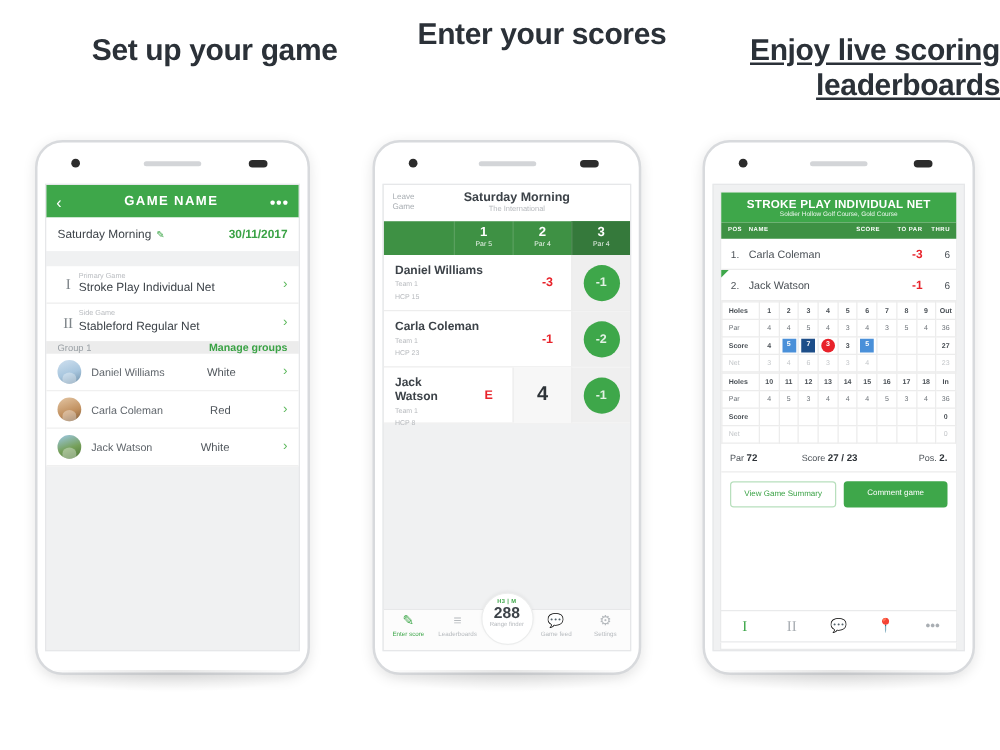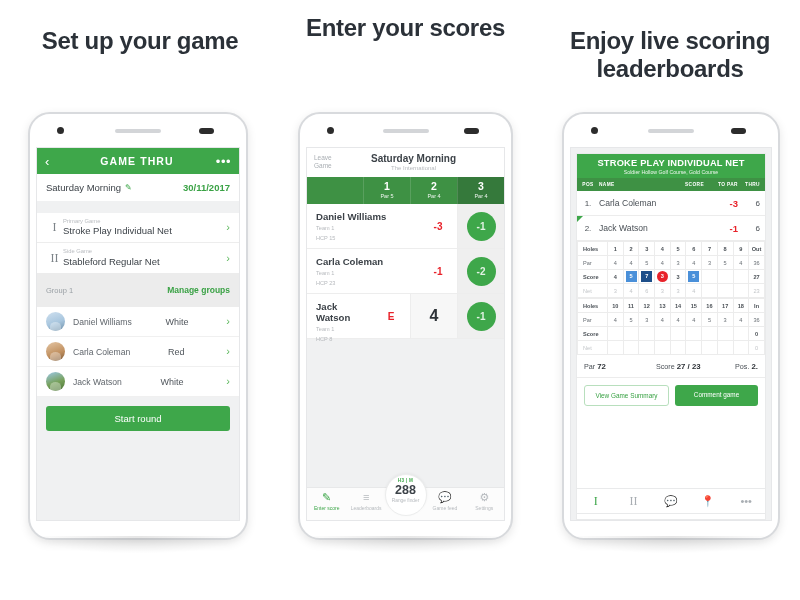--- a/index.html
+++ b/index.html
@@ -8,30 +8,30 @@
     background: #ffffff;
     font-family: "Liberation Sans", sans-serif;
     overflow: hidden;
     position: relative;
   }
   .stage { position: relative; width: 800px; height: 600px; }
 
   
   .heading {
     position: absolute;
-    text-align: center;
+    text-align: right;
     color: #2b3138;
     font-weight: bold;
     font-size: 24px;
     line-height: 1.16;
     letter-spacing: -0.3px;
   }
   .h1 { left: 10px;  top: 27px; width: 260px; }
   .h2 { left: 278px; top: 14px; width: 255px; }
-  .h3 { left: 540px; top: 27px; width: 260px; }
+  .h3 { left: 540px; top: 27px; width: 260px; text-decoration: underline; }
 
   
   .phone {
     position: absolute;
     background: #ffffff;
     border: 2px solid #d8dadd;
     border-radius: 22px;
     box-shadow: 0 3px 10px rgba(0,0,0,0.10);
   }
   .phone::after{
@@ -96,21 +96,21 @@
     border-bottom: 1px solid #ededed;
   }
   .s1-game:last-child { border-bottom: none; }
   .rn { width: 17px; font-family: "Liberation Serif", serif; font-size: 12px; color: #7d8489; text-align: center; }
   .s1-game-txt .g1 { font-size: 5.8px; color: #b9bcc0; line-height: 1.25; }
   .s1-game-txt .g2 { font-size: 9.5px; color: #3c4248; line-height: 1.25; }
   .chev { margin-left: auto; color: #5cb85c; font-size: 11px; line-height: 1; }
 
   .s1-grouphdr {
     display: flex; align-items: center; justify-content: space-between;
-    padding: 12px 9px; background: #ececec;
+    padding: 0 9px; background: #ececec;
   }
   .s1-grouphdr .gl { font-size: 7.5px; color: #9aa0a5; }
   .s1-grouphdr .gr { font-size: 8.5px; color: #3aa245; font-weight: bold; }
 
   .s1-player { display: flex; align-items: center; padding: 4px 9px; border-bottom: 1px solid #f0f0f0; min-height: 30px; }
   .avatar { width: 19px; height: 19px; border-radius: 50%; margin-right: 8px; flex: none; position: relative; overflow: hidden; }
   .av1 { background: linear-gradient(160deg,#cfe0ef 0%,#a8c6de 55%,#6e8fa8 100%); }
   .av2 { background: linear-gradient(160deg,#e4c6a4 0%,#c08f5e 60%,#7c5a38 100%); }
   .av3 { background: linear-gradient(160deg,#9ec9e8 0%,#76a05a 55%,#4c7436 100%); }
   .avatar::after { content:""; position:absolute; left:4px; bottom:0; width:11px; height:9px; border-radius:50% 50% 0 0; background: rgba(255,255,255,0.35); }
@@ -222,21 +222,21 @@
   table.sc tr.r-holes td { background: #fff; }
   table.sc tr.r-par td { font-weight: normal; color: #6b7177; }
   table.sc tr.r-net td { color: #c3c6c9; font-weight: normal; }
   .chip { display:inline-block; width: 11px; height: 11px; line-height: 11px; color: #fff; font-size: 5.6px; font-weight: bold; }
   .chip.b1 { background: #4a90d9; }
   .chip.b2 { background: #1d4e89; }
   .chip.rd { background: #e8222a; border-radius: 50%; }
 
   .s3-summary { display: flex; align-items: center; padding: 7px 7px 6px; font-size: 7.2px; color: #4a5056; border-bottom: 1px solid #ececec; }
   .s3-summary .a { width: 33%; }
-  .s3-summary .b { width: 34%; text-align: right; }
+  .s3-summary .b { width: 34%; text-align: left; }
   .s3-summary .c { width: 33%; text-align: right; }
   .s3-summary b { font-size: 7.8px; color: #2e3338; }
 
   .s3-btns { display: flex; gap: 6px; padding: 7px; }
   .btn-out {
     flex: 1; text-align: center; font-size: 6.4px; color: #3aa245;
     border: 1px solid #b8dfbd; border-radius: 3px; padding: 6px 0; background: #fff;
   }
   .btn-fill {
     flex: 1; text-align: center; font-size: 6.4px; color: #fff;
@@ -263,21 +263,21 @@
   <div class="phone" id="phone1">
     <div class="phone-top">
       <span class="cam"></span>
       <span class="grille"></span>
       <span class="sensor"></span>
     </div>
     <div class="screen">
 
       <div class="s1-appbar">
         <span class="s1-back">‹</span>
-        <span class="s1-title">GAME THRU</span>
+        <span class="s1-title">GAME NAME</span>
         <span class="s1-dots">•••</span>
       </div>
 
       <div class="card">
         <div class="s1-row">
           <span class="s1-name">Saturday Morning</span>
           <span class="pencil">✎</span>
           <span class="s1-right">30/11/2017</span>
         </div>
       </div>
@@ -325,23 +325,20 @@
           <span class="chev">›</span>
         </div>
         <div class="s1-player">
           <span class="avatar av3"></span>
           <span class="pl-name">Jack Watson</span>
           <span class="pl-tee">White</span>
           <span class="chev">›</span>
         </div>
       </div>
 
-      <div class="s1-btnwrap">
-        <div class="s1-btn">Start round</div>
-      </div>
 
     </div>
     <div class="phone-bottom"></div>
   </div>
 
   <div class="phone" id="phone2">
     <div class="phone-top">
       <span class="cam"></span>
       <span class="grille"></span>
       <span class="sensor"></span>

